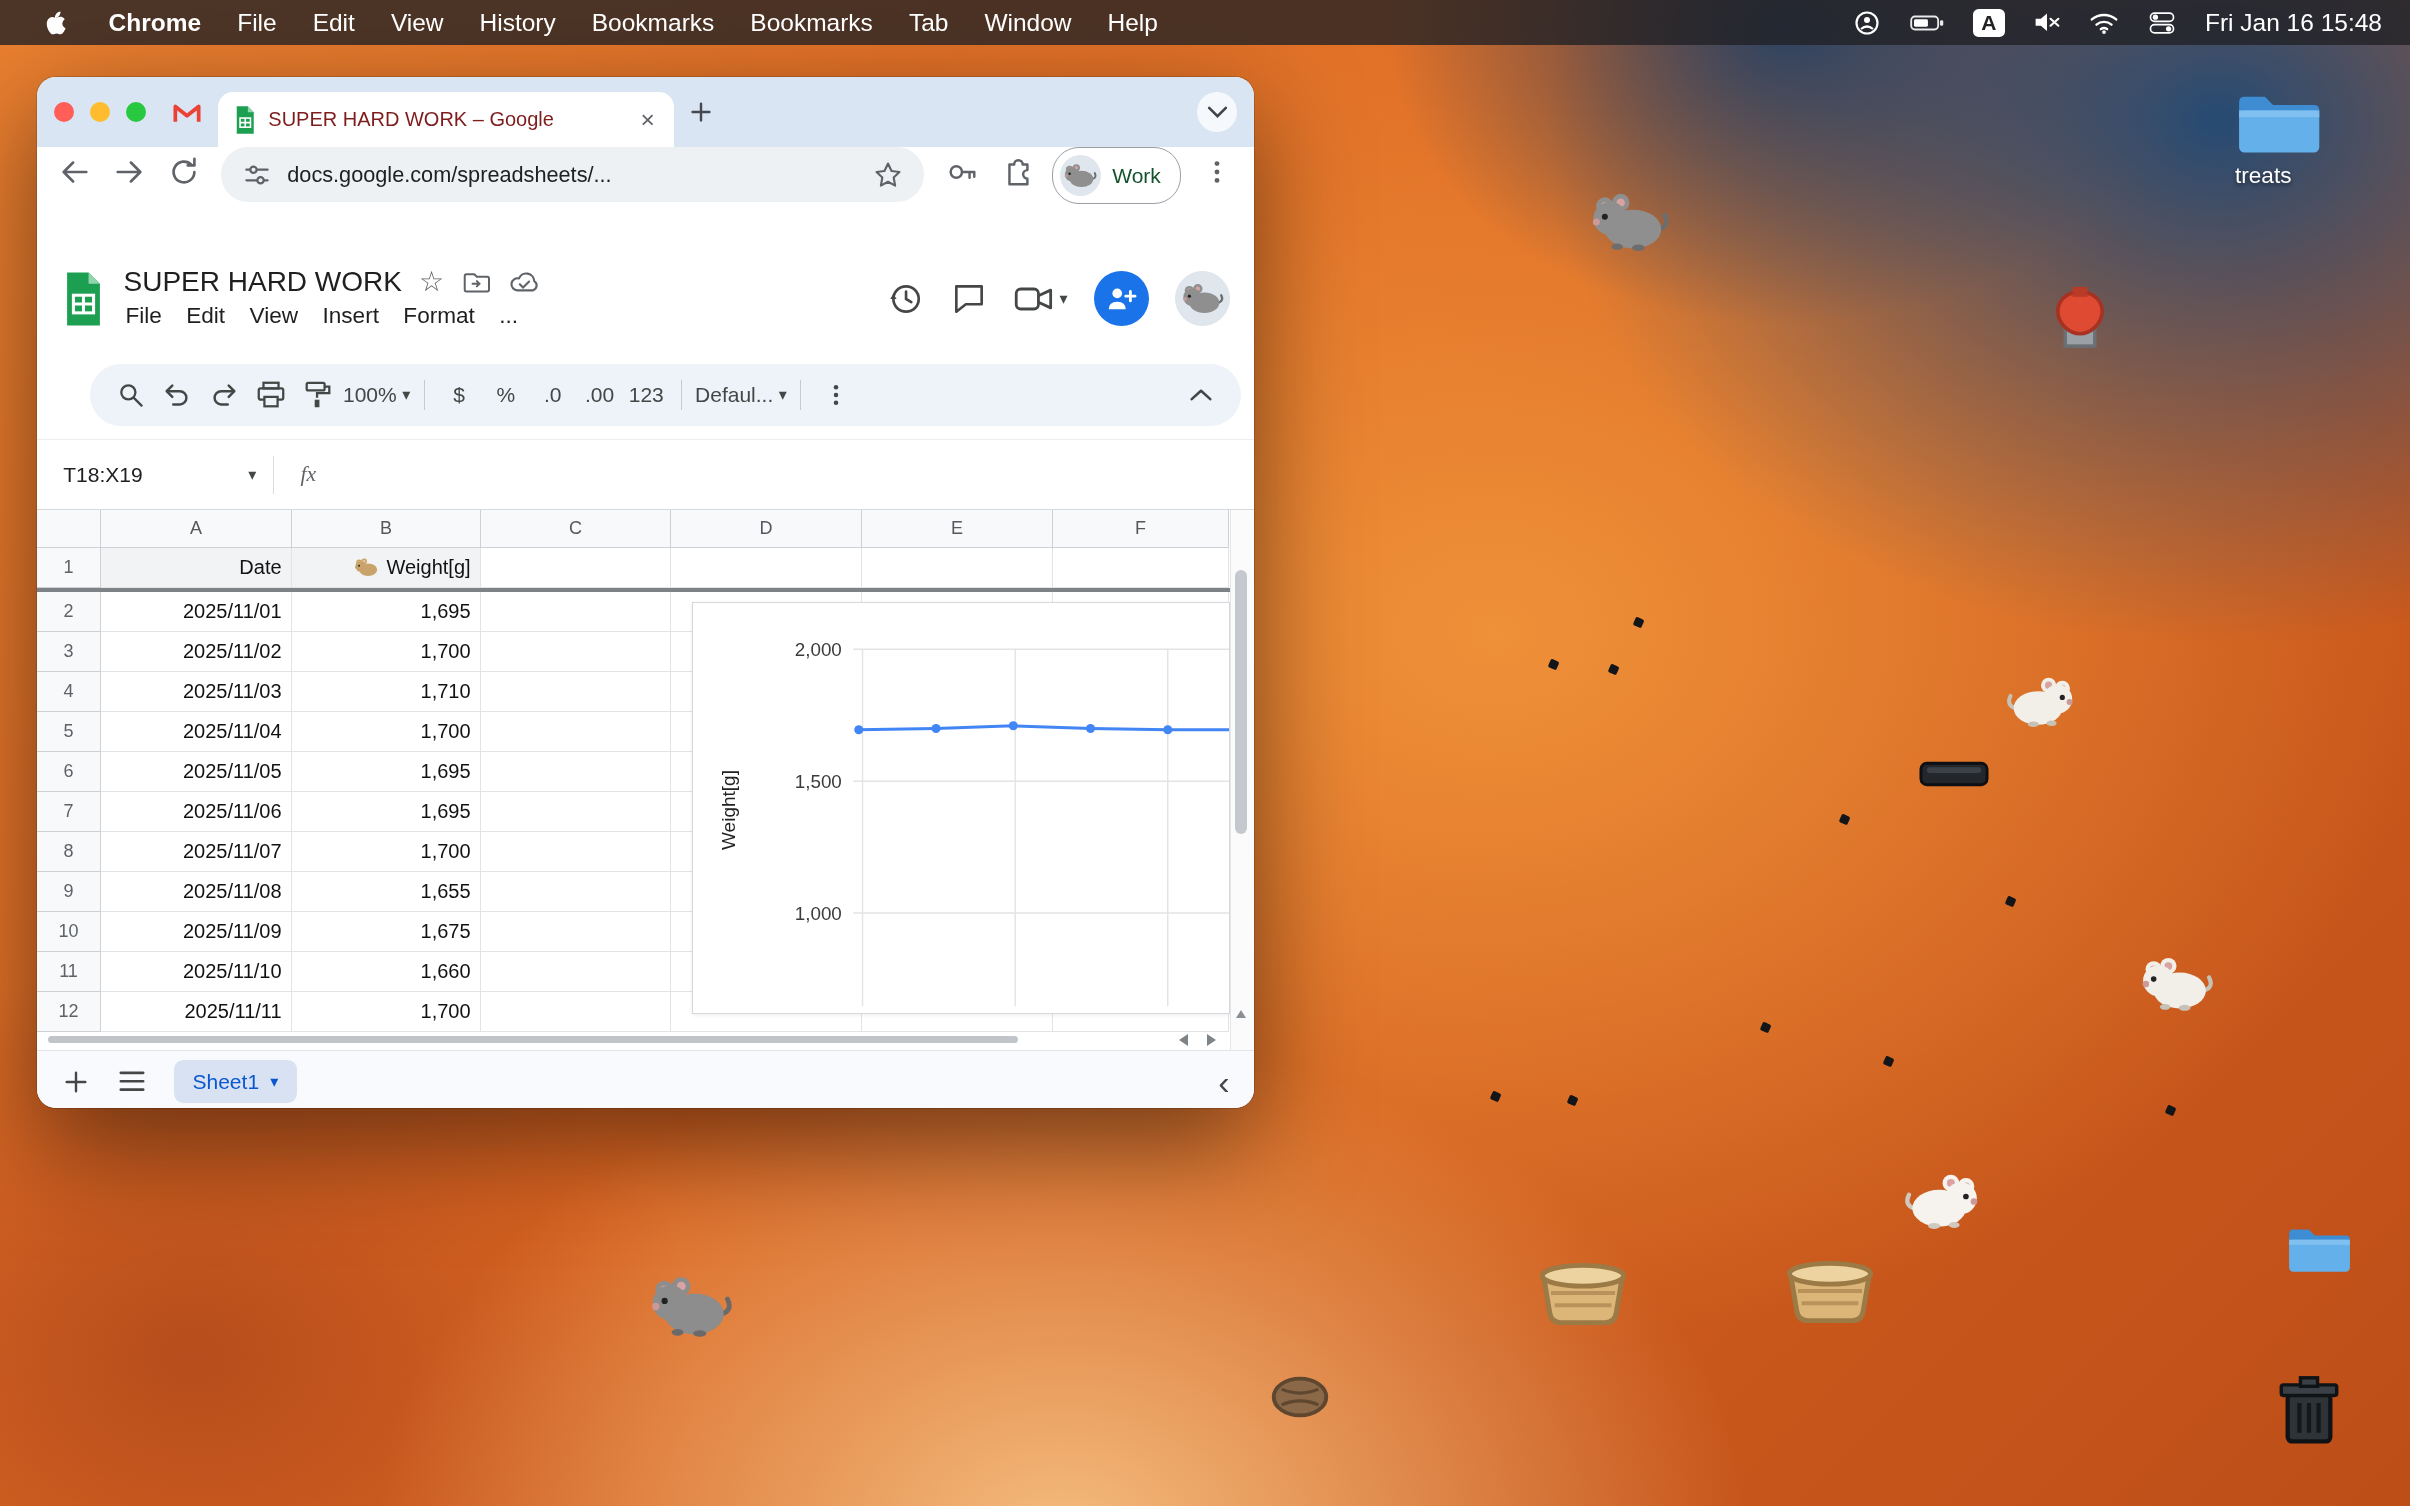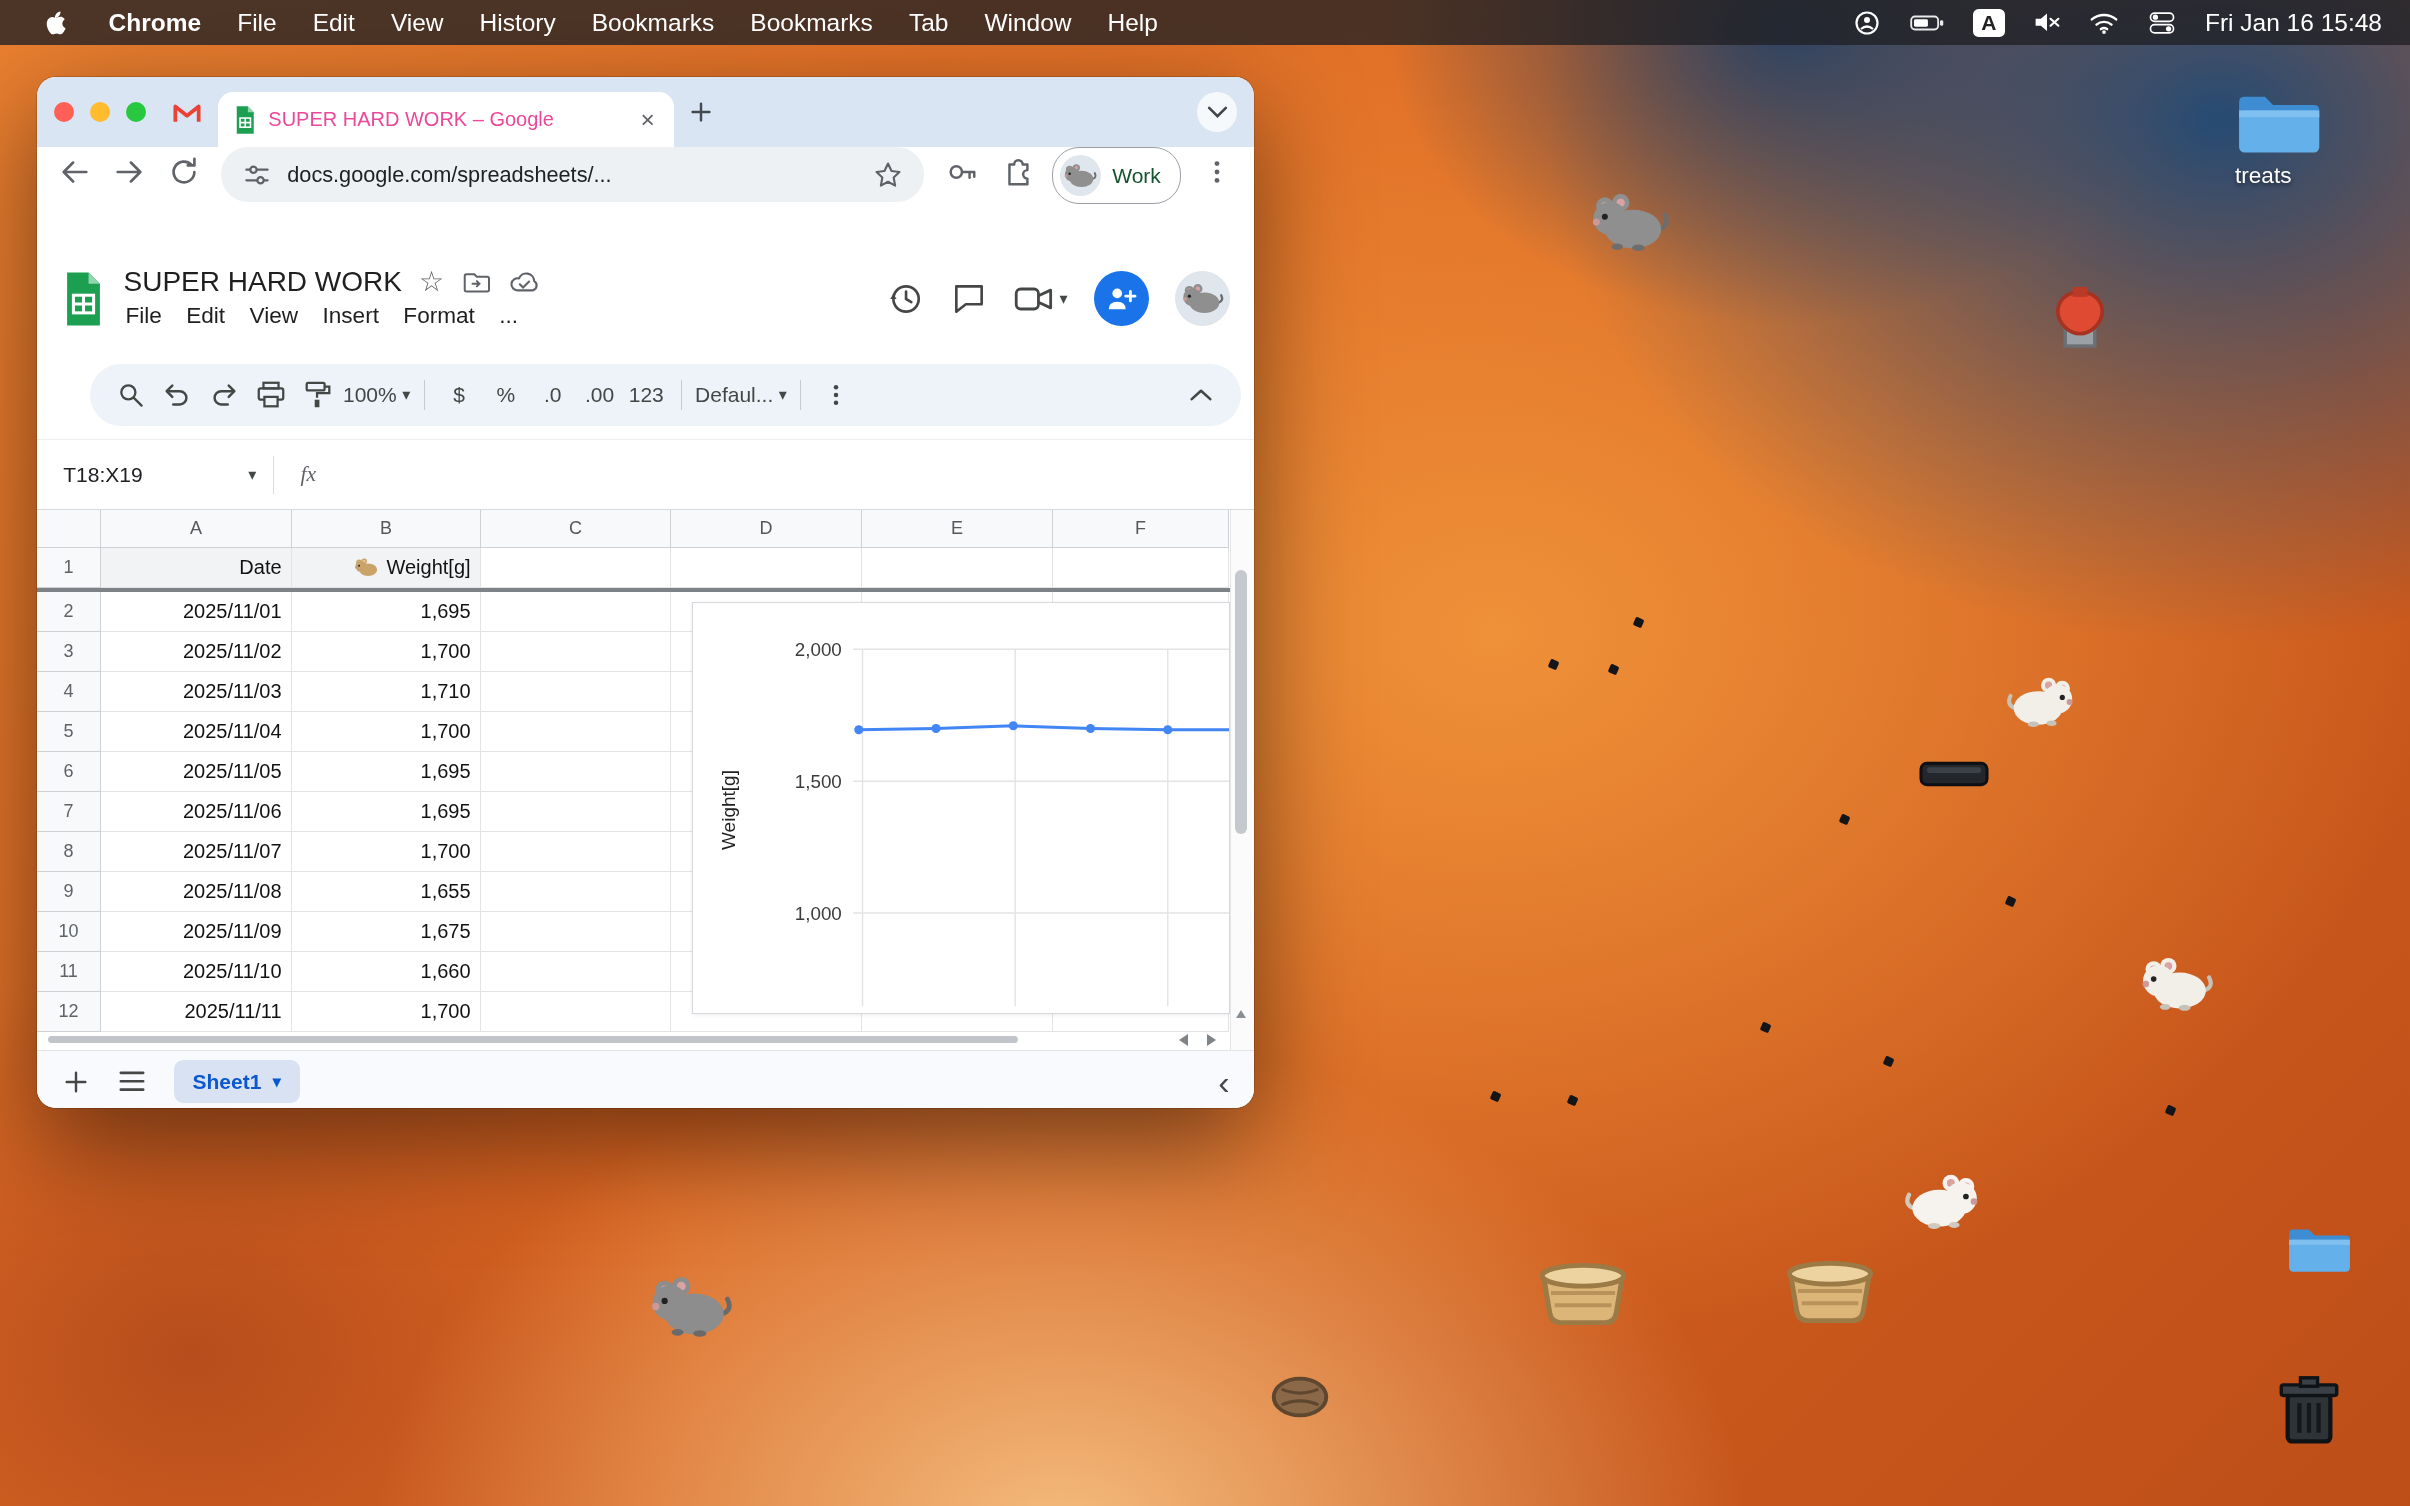--- a/index.html
+++ b/index.html
@@ -34,21 +34,21 @@
   .window{position:absolute;left:37px;top:77px;width:1217px;height:1031px;z-index:20;
     border-radius:19px;overflow:hidden;background:#fff;
     box-shadow:0 34px 104px rgba(0,0,0,.5),0 0 0 0.9px rgba(0,0,0,.15);}
   .tabstrip{height:70px;background:#d9e5f3;display:flex;align-items:flex-end;padding:0 17px;}
   .lights{display:flex;gap:16px;align-items:center;height:70px;margin-right:19px;}
   .light{width:20px;height:20px;border-radius:50%;}
   .l-red{background:#ff5f57;} .l-yellow{background:#febc2e;} .l-green{background:#28c840;}
   .pinned{height:70px;display:flex;align-items:center;margin:0 17px 0 7.5px;}
   .tab{width:426px;height:55px;background:#fff;border-radius:15px 15px 0 0;
     display:flex;align-items:center;padding:0 15px;gap:11.3px;}
-  .tab-title{font-size:20px;color:#ec4899;white-space:nowrap;overflow:hidden;text-overflow:ellipsis;flex:1;}
+  .tab-title{font-size:20px;color:#7f1d1d;white-space:nowrap;overflow:hidden;text-overflow:ellipsis;flex:1;}
   .tab-close{font-size:24.5px;color:#5f6368;padding:0 3.8px;}
   .newtab{height:70px;display:flex;align-items:center;margin-left:13px;color:#45494d;}
   .tab-search{margin-left:auto;align-self:center;width:40px;height:40px;border-radius:50%;
     background:rgba(255,255,255,.75);display:flex;align-items:center;justify-content:center;color:#3f454b;}
   .navbar{height:88px;background:#fff;display:flex;align-items:flex-start;padding:0 13px;gap:5.6px;}
   .nav-ic{width:49px;height:49px;border-radius:50%;display:flex;align-items:center;justify-content:center;
     color:#5f6368;flex:0 0 auto;}
   .omnibox{flex:1;height:55px;background:#eef1f4;border-radius:27px;display:flex;align-items:center;
     padding:0 21px;gap:15px;min-width:0;margin:0 7.5px;color:#5f6368;}
   .url{font-size:21.7px;color:#202124;white-space:nowrap;overflow:hidden;}
@@ -116,21 +116,21 @@
   
   .chart{position:absolute;left:655px;top:92px;width:538px;height:412px;background:#fff;
     border:0.9px solid #d5d8dc;box-sizing:border-box;box-shadow:0 0.9px 3.8px rgba(0,0,0,.08);}
   .chart svg{position:absolute;inset:0;overflow:hidden;}
   .ylabel{position:absolute;left:-21px;top:50%;transform:rotate(-90deg);transform-origin:center;
     font-size:19px;color:#222;width:113px;text-align:center;margin-top:-9.4px;}
   
   .sheetbar{height:61px;background:#f8fafd;border-top:0.9px solid #e1e4e8;display:flex;
     align-items:center;padding:0 24.5px;gap:28px;}
   .sb-ic{color:#444746;display:flex;align-items:center;}
-  .sheet-tab{height:43px;background:#d9e2f2;border-radius:9.4px;color:#0b57d0;font-weight:700;
+  .sheet-tab{height:43px;background:#d9e2f2;border-radius:9.4px;color:#0b57d0;font-weight:400;
     font-size:21px;display:flex;align-items:center;gap:11.3px;padding:0 19px;}
   .sheet-tab .caret{color:#0b57d0;}
   .sb-right{margin-left:auto;font-size:34px;color:#444746;line-height:1;}
 </style>
 </head>
 <body>
 
 <div class="wallpaper"></div>
 
 <div class="menubar">

